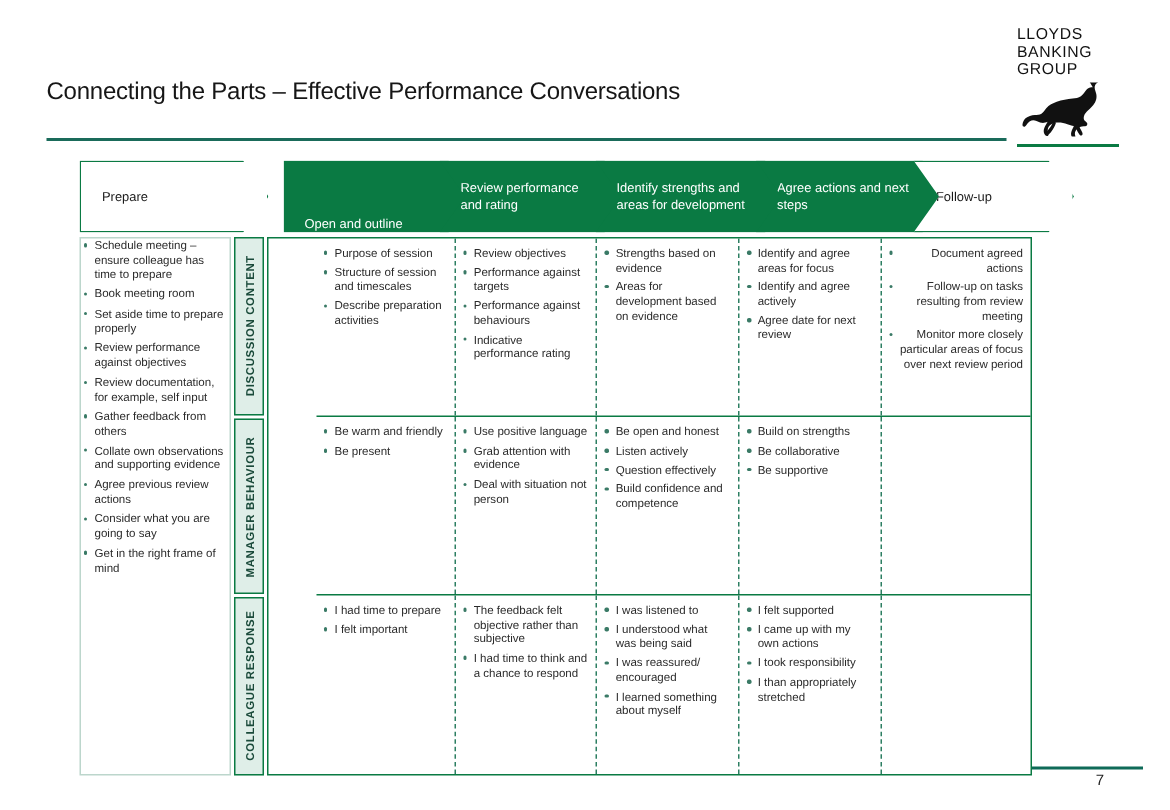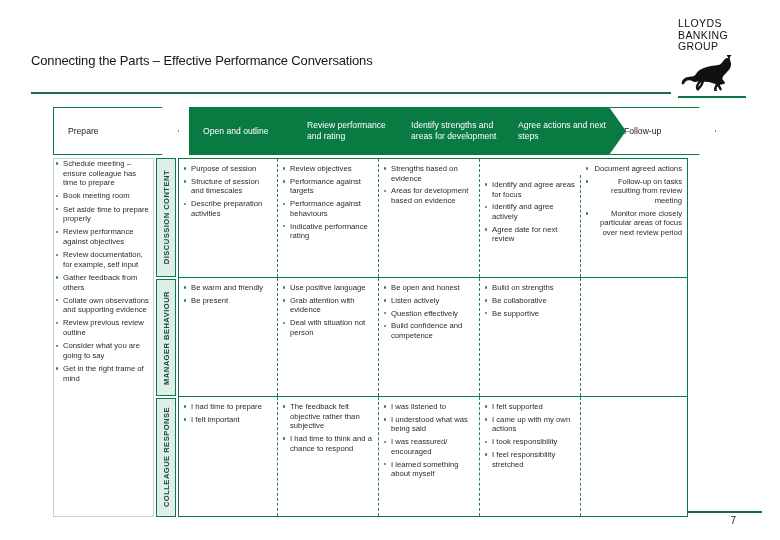--- a/index.html
+++ b/index.html
@@ -39,21 +39,21 @@
     left: 0px; top: 78px;
     width: 68px; height: 2px;
     background: #0a7a43;
   }
 
   
   #title {
     position: absolute;
     left: 31px; top: 53px;
     width: 640px;
-    font-size: 13px;
+    font-size: 16px;
     font-weight: 400;
     color: #161616;
     letter-spacing: -0.15px;
     white-space: nowrap;
   }
   #title-rule {
     position: absolute;
     left: 31px; top: 92px;
     width: 640px; height: 1.6px;
     background: #1a6b5a;
@@ -132,20 +132,21 @@
     color: #1a4a3a;
     white-space: nowrap;
   }
 
   
   #grid {
     position: absolute;
     left: 125px; top: 0;
     width: 510px; height: 359px;
     border: 1.2px solid #0a7a43;
+    padding-left: 32px;
   }
   .grid-row {
     position: relative;
     display: flex;
     width: 100%;
     border-bottom: 1.2px solid #0a7a43;
   }
   .grid-row:last-child { border-bottom: none; }
   .grid-cell {
     padding: 5px 5px 4px 4px;
@@ -218,21 +219,21 @@
     <div class="logo-rule"></div>
   </div>
 
   <div id="title">Connecting the Parts – Effective Performance Conversations</div>
   <div id="title-rule"></div>
 
   <div id="chevrons">
     <div class="chev open first-open" style="left:0px; width:126px;">
       <span>Prepare</span>
     </div>
-    <div class="chev filled mid-first" style="left:136px; width:127px;">
+    <div class="chev filled mid-first" style="left:136px; width:127px;align-items:flex-end;">
       <span>Open and outline</span>
     </div>
     <div class="chev filled mid" style="left:240px; width:127px;">
       <span>Review performance and rating</span>
     </div>
     <div class="chev filled mid" style="left:344px; width:130px;justify-content:flex-end;">
       <span>Identify strengths and areas for development</span>
     </div>
     <div class="chev filled mid" style="left:451px; width:128px;">
       <span>Agree actions and next steps</span>
@@ -246,21 +247,21 @@
 
     <div id="prepare-col">
       <ul class="bl">
         <li>Schedule meeting – ensure colleague has time to prepare</li>
         <li>Book meeting room</li>
         <li>Set aside time to prepare properly</li>
         <li>Review performance against objectives</li>
         <li>Review documentation, for example, self input</li>
         <li>Gather feedback from others</li>
         <li>Collate own observations and supporting evidence</li>
-        <li>Review previous review outline</li>
+        <li>Agree previous review actions</li>
         <li>Consider what you are going to say</li>
         <li>Get in the right frame of mind</li>
       </ul>
     </div>
 
     <div id="rowlabels">
       <div class="rowlabel" style="top:0px; height:119px;">
         <span>DISCUSSION CONTENT</span>
       </div>
       <div class="rowlabel" style="top:121px; height:117px;">
@@ -288,21 +289,21 @@
             <li>Performance against behaviours</li>
             <li>Indicative performance rating</li>
           </ul>
         </div>
         <div class="grid-cell" style="width:101px;">
           <ul class="bl">
             <li>Strengths based on evidence</li>
             <li>Areas for development based on evidence</li>
           </ul>
         </div>
-        <div class="grid-cell" style="width:101px;margin-top:16px;">
+        <div class="grid-cell" style="width:101px;">
           <ul class="bl">
             <li>Identify and agree areas for focus</li>
             <li>Identify and agree actively</li>
             <li>Agree date for next review</li>
           </ul>
         </div>
         <div class="grid-cell" style="width:106px;">
           <ul class="bl">
             <li>Document agreed actions</li>
             <li>Follow-up on tasks resulting from review meeting</li>
@@ -362,21 +363,21 @@
             <li>I understood what was being said</li>
             <li>I was reassured/ encouraged</li>
             <li>I learned something about myself</li>
           </ul>
         </div>
         <div class="grid-cell" style="width:101px;">
           <ul class="bl">
             <li>I felt supported</li>
             <li>I came up with my own actions</li>
             <li>I took responsibility</li>
-            <li>I feel responsibility stretched</li>
+            <li>I than appropriately stretched</li>
           </ul>
         </div>
         <div class="grid-cell" style="width:106px;"></div>
       </div>
 
     </div>
 
     <div id="prepare-outline"></div>
   </div>
 

